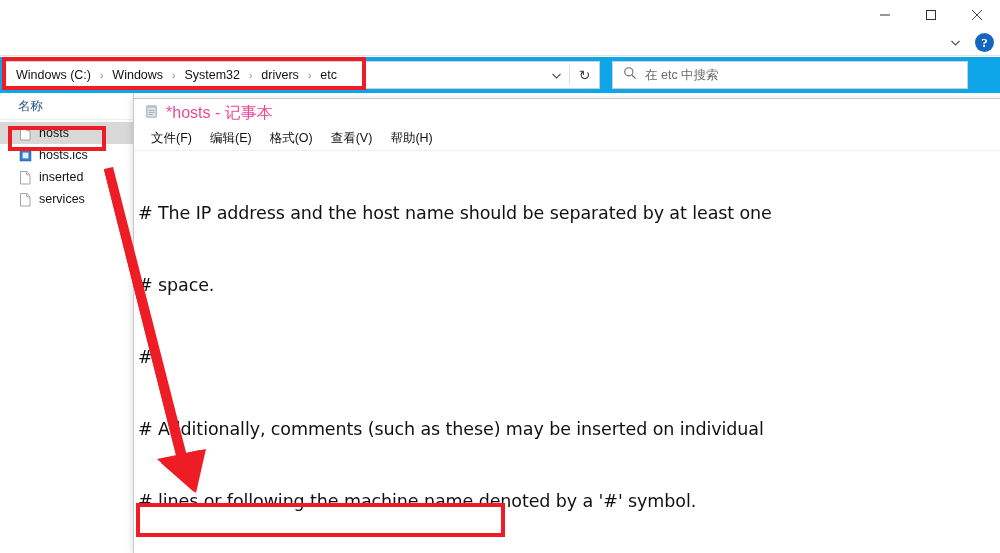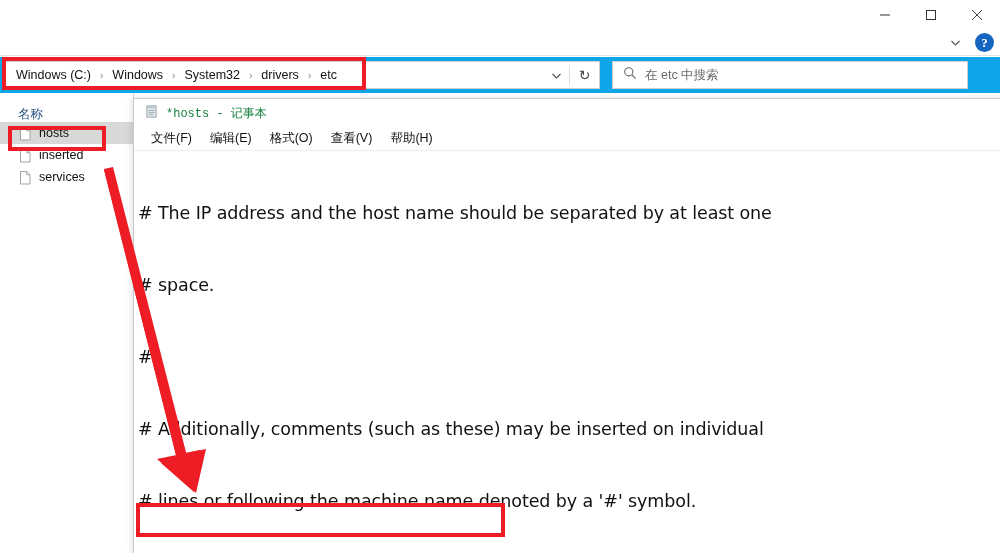--- a/index.html
+++ b/index.html
@@ -87,21 +87,20 @@
   
   .list-pane {
     position: absolute; left: 0; top: 93px; width: 134px; height: 460px;
     background: #ffffff; border-right: 1px solid #d6d6d6;
   }
   .col-header {
     position: absolute; left: 0; top: 0; width: 134px; height: 27px;
     display: flex; align-items: center; padding-left: 18px;
     font-size: 12.5px; color: #26527f;
     border-bottom: 1px solid #eeeeee;
-    margin-top: 8px;
   }
   .file-list { position: absolute; left: 0; top: 29px; width: 134px; }
   .file-row {
     height: 22px; display: flex; align-items: center;
     padding-left: 18px; font-size: 12.5px; color: #111;
     white-space: nowrap;
   }
   .file-row.selected { background: #d8d8d8; }
   .f-icon { width: 15px; height: 15px; margin-right: 6px; flex: 0 0 auto; display:block; }
   .f-label { overflow: visible; }
@@ -111,21 +110,21 @@
     position: absolute; left: 133px; top: 98px; width: 880px; height: 455px;
     background: #ffffff;
     border: 1px solid #c8c8c8;
     border-right: none; border-bottom: none;
     box-shadow: -2px 0 6px rgba(0,0,0,0.10);
   }
   .np-title {
     height: 28px; display: flex; align-items: center; gap: 7px;
     padding-left: 10px; background: #ffffff;
   }
-  .np-title-text { font-size: 12px; color: #15803d; font-family: Liberation Mono, monospace; }
+  .np-title-text { font-size: 16px; color: #ec4899; }
   .np-menu {
     height: 24px; display: flex; align-items: center; gap: 0px;
     padding-left: 8px; background: #ffffff;
     border-bottom: 1px solid #eeeeee;
   }
   .np-menu-item { font-size: 12.5px; color: #101010; padding: 2px 9px; }
   .np-text {
     padding: 2px 0 0 4px;
     font-family: "DejaVu Sans", "Liberation Sans", sans-serif;
     font-size: 17.5px;
@@ -224,20 +223,29 @@
       <div class="file-row selected">
         <span class="f-icon">
           <svg width="15" height="15" viewBox="0 0 15 15">
               <path d="M2.5 1.5 h6.2 l3.3 3.3 v9.2 h-9.5 z" fill="#fff" stroke="#9a9a9a" stroke-width="0.9"></path>
               <path d="M8.7 1.5 v3.3 h3.3" fill="none" stroke="#9a9a9a" stroke-width="0.9"></path>
             </svg>
         </span>
         <span class="f-label">hosts</span>
       </div>
 
+      <div class="file-row">
+        <span class="f-icon">
+          <svg width="15" height="15" viewBox="0 0 15 15">
+              <rect x="2.2" y="2.2" width="10.6" height="10.6" fill="#2f7fd0" stroke="#1d5fa0" stroke-width="0.9"></rect>
+              <rect x="4.6" y="4.6" width="5.8" height="5.8" fill="#e7f0fa"></rect>
+            </svg>
+        </span>
+        <span class="f-label">hosts.ics</span>
+      </div>
 
 
 
       <div class="file-row">
         <span class="f-icon">
           <svg width="15" height="15" viewBox="0 0 15 15">
               <path d="M2.5 1.5 h6.2 l3.3 3.3 v9.2 h-9.5 z" fill="#fff" stroke="#9a9a9a" stroke-width="0.9"></path>
               <path d="M8.7 1.5 v3.3 h3.3" fill="none" stroke="#9a9a9a" stroke-width="0.9"></path>
             </svg>
         </span>

